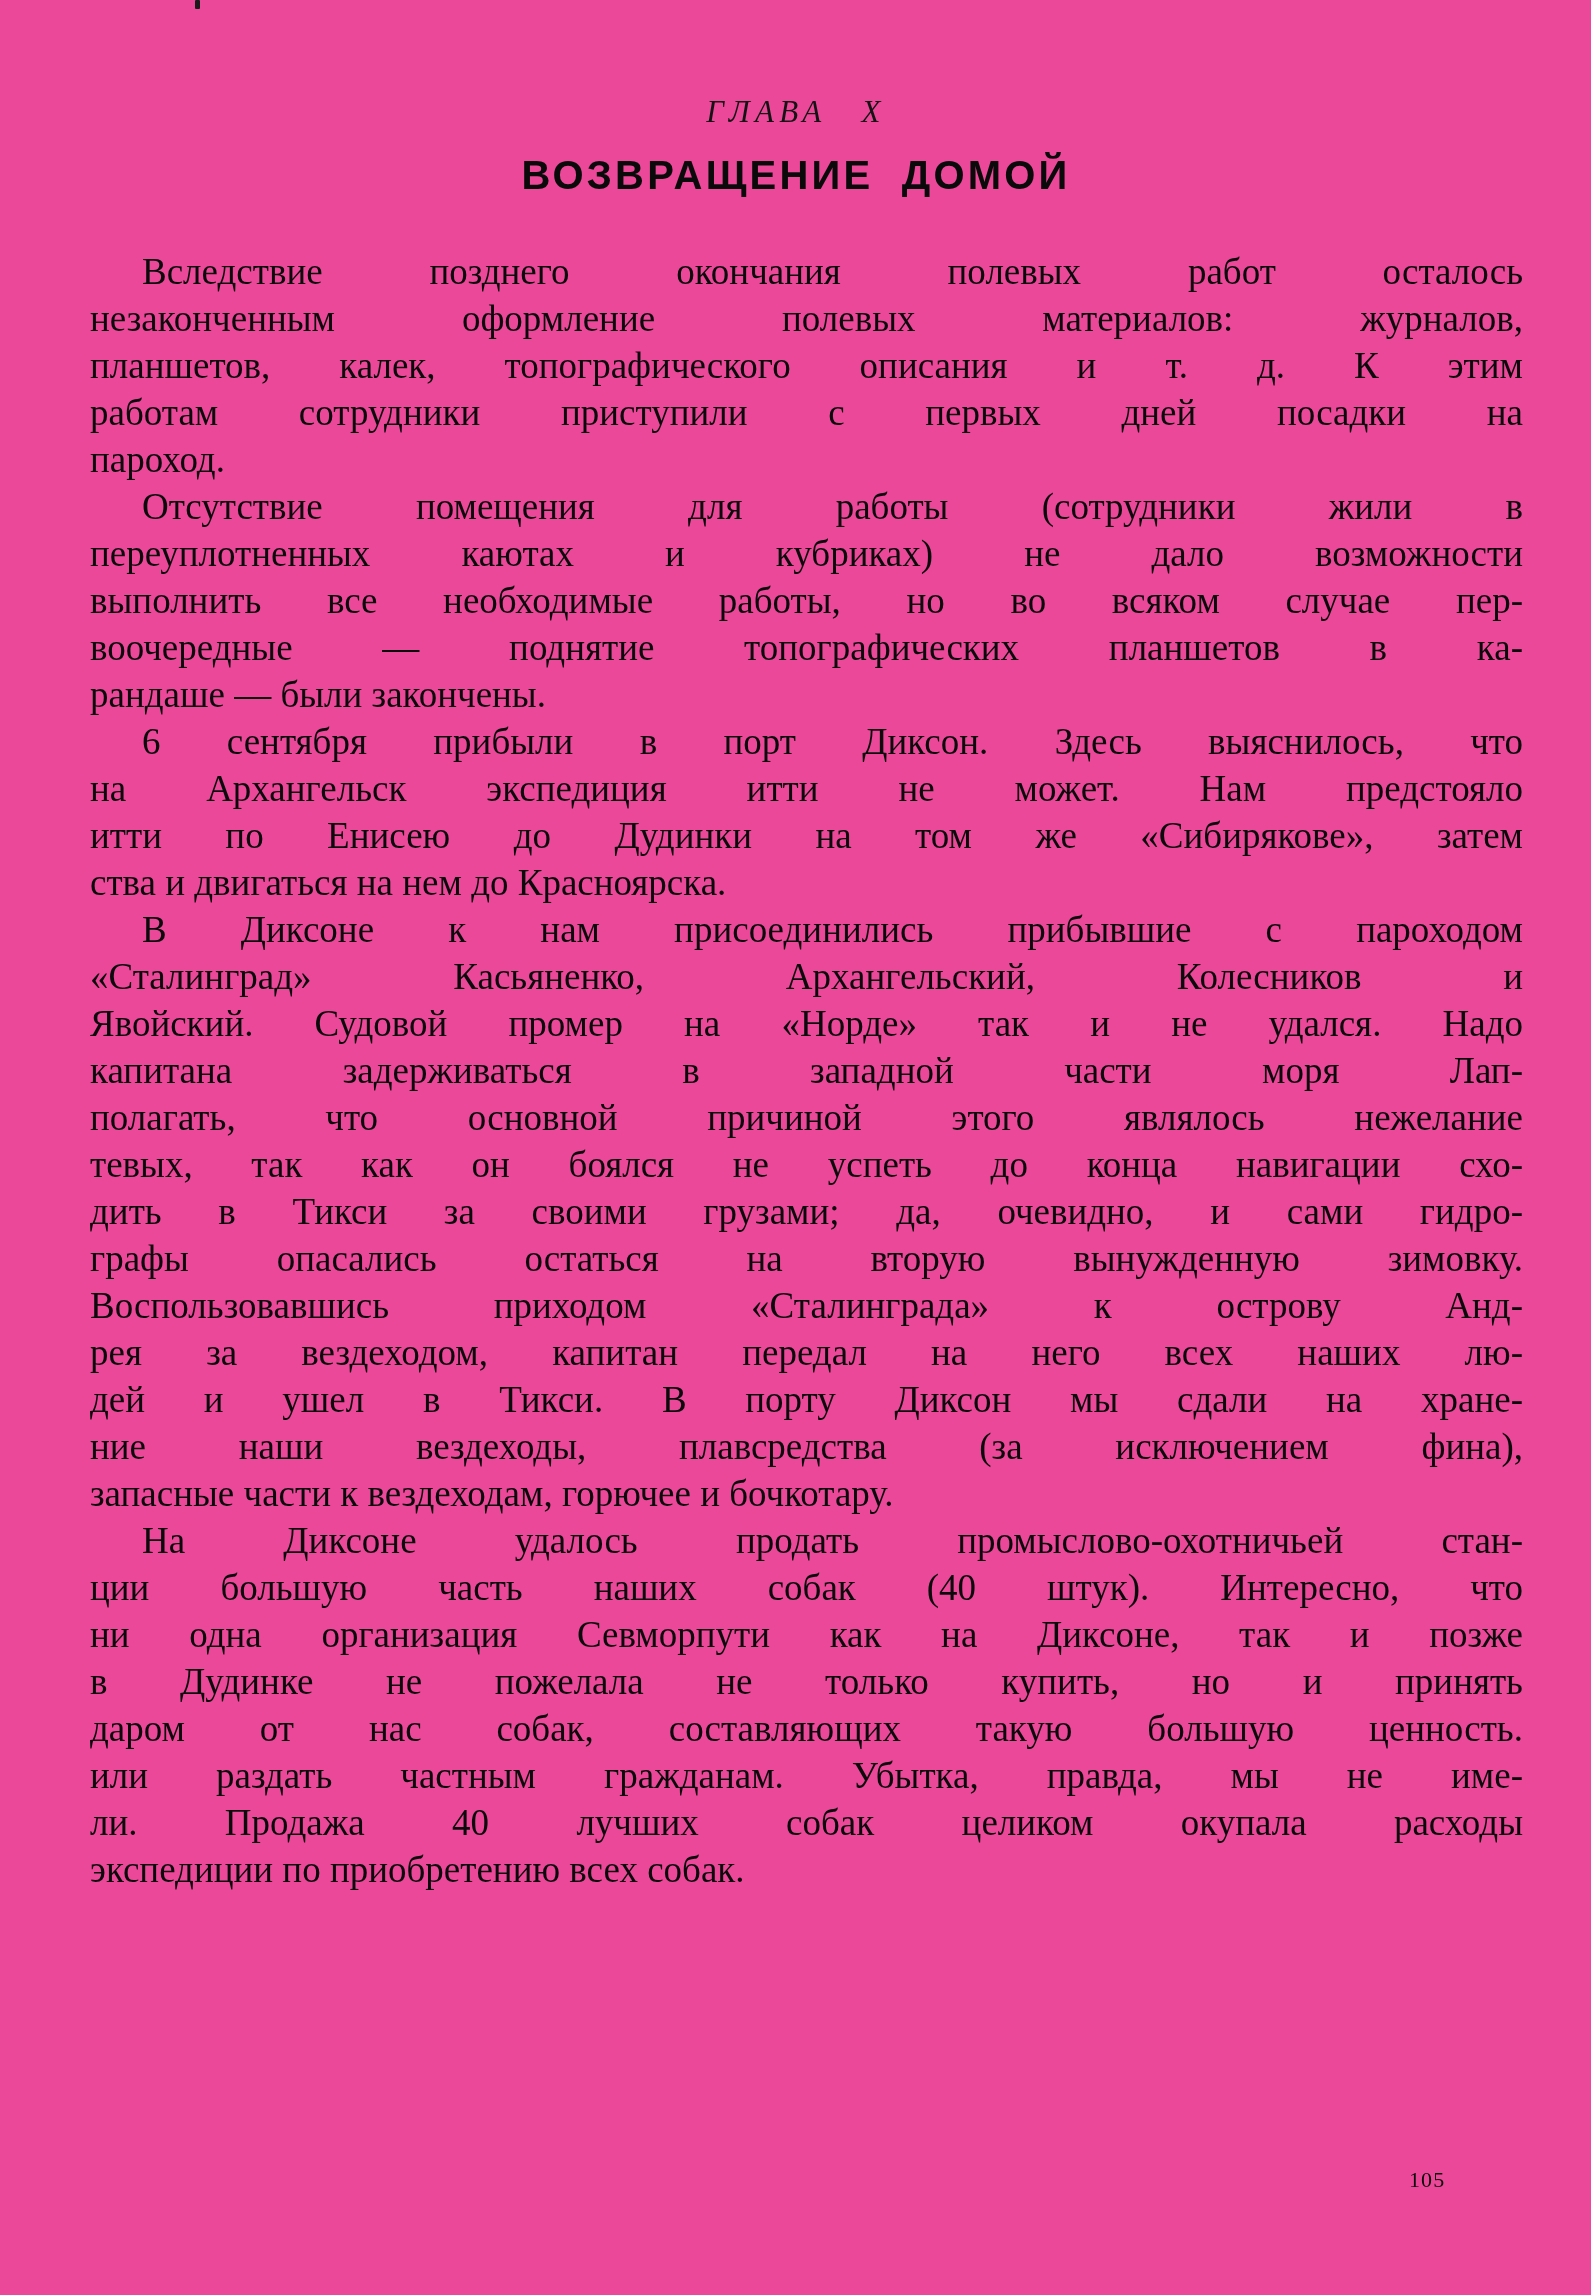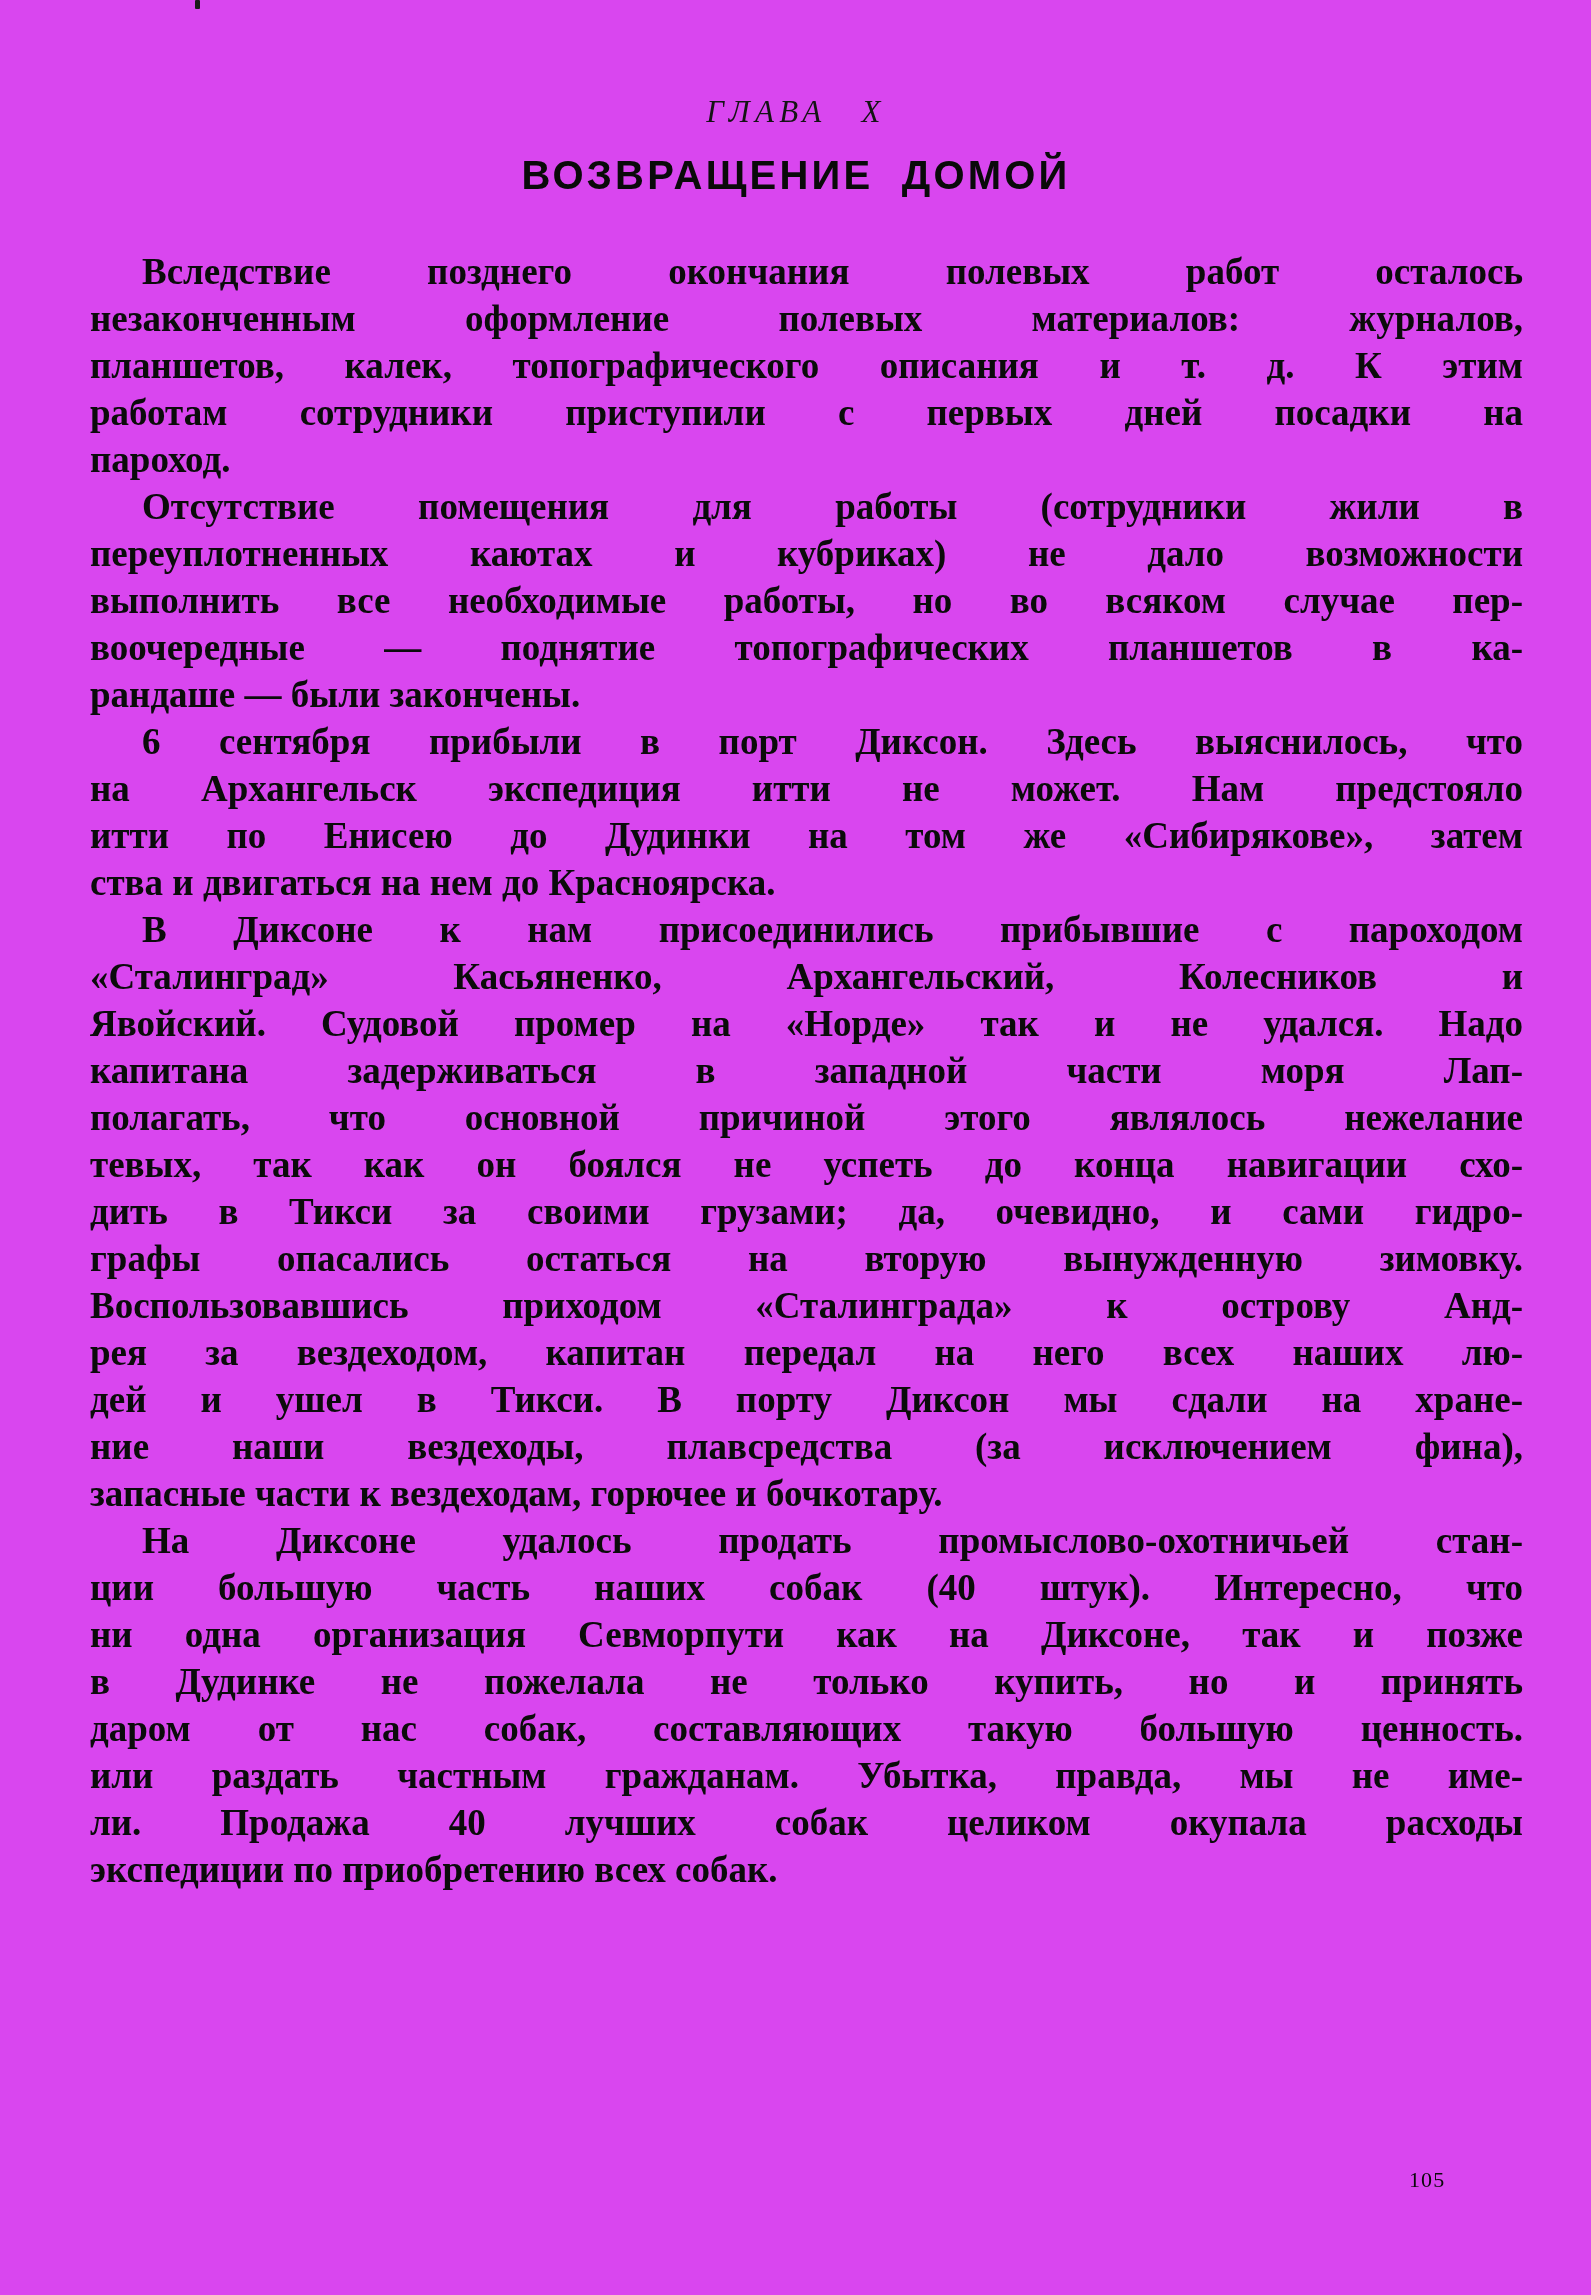--- a/index.html
+++ b/index.html
@@ -6,21 +6,21 @@
   body {
     width: 1592px; height: 2295px;
     background: #ffffff;
     font-family: "Liberation Serif", serif;
     color: #0b0b0b;
     position: relative;
     overflow: hidden;
   }
   .page {
     position: absolute; inset: 0;
-    background: #d946ef;
+    background: #ec4899;
   }
   .chapter-heading {
     position: absolute;
     top: 94px; left: 0; width: 100%;
     text-align: center;
     font-style: italic;
     font-size: 31px;
     letter-spacing: 5.3px;
     word-spacing: 22px;
     color: #141414;
@@ -33,21 +33,20 @@
     font-weight: bold;
     font-size: 40px;
     letter-spacing: 3.2px;
     word-spacing: 14px;
     color: #0a0a0a;
   }
   .text-block {
     position: absolute;
     left: 90px; top: 248px;
     width: 1433px;
-    font-weight: bold;
   }
   .paragraph { margin: 0; padding: 0; }
   .line {
     font-size: 37px;
     line-height: 47px;
     height: 47px;
     white-space: normal;
     text-align: justify;
     text-align-last: justify;
     overflow: hidden;

